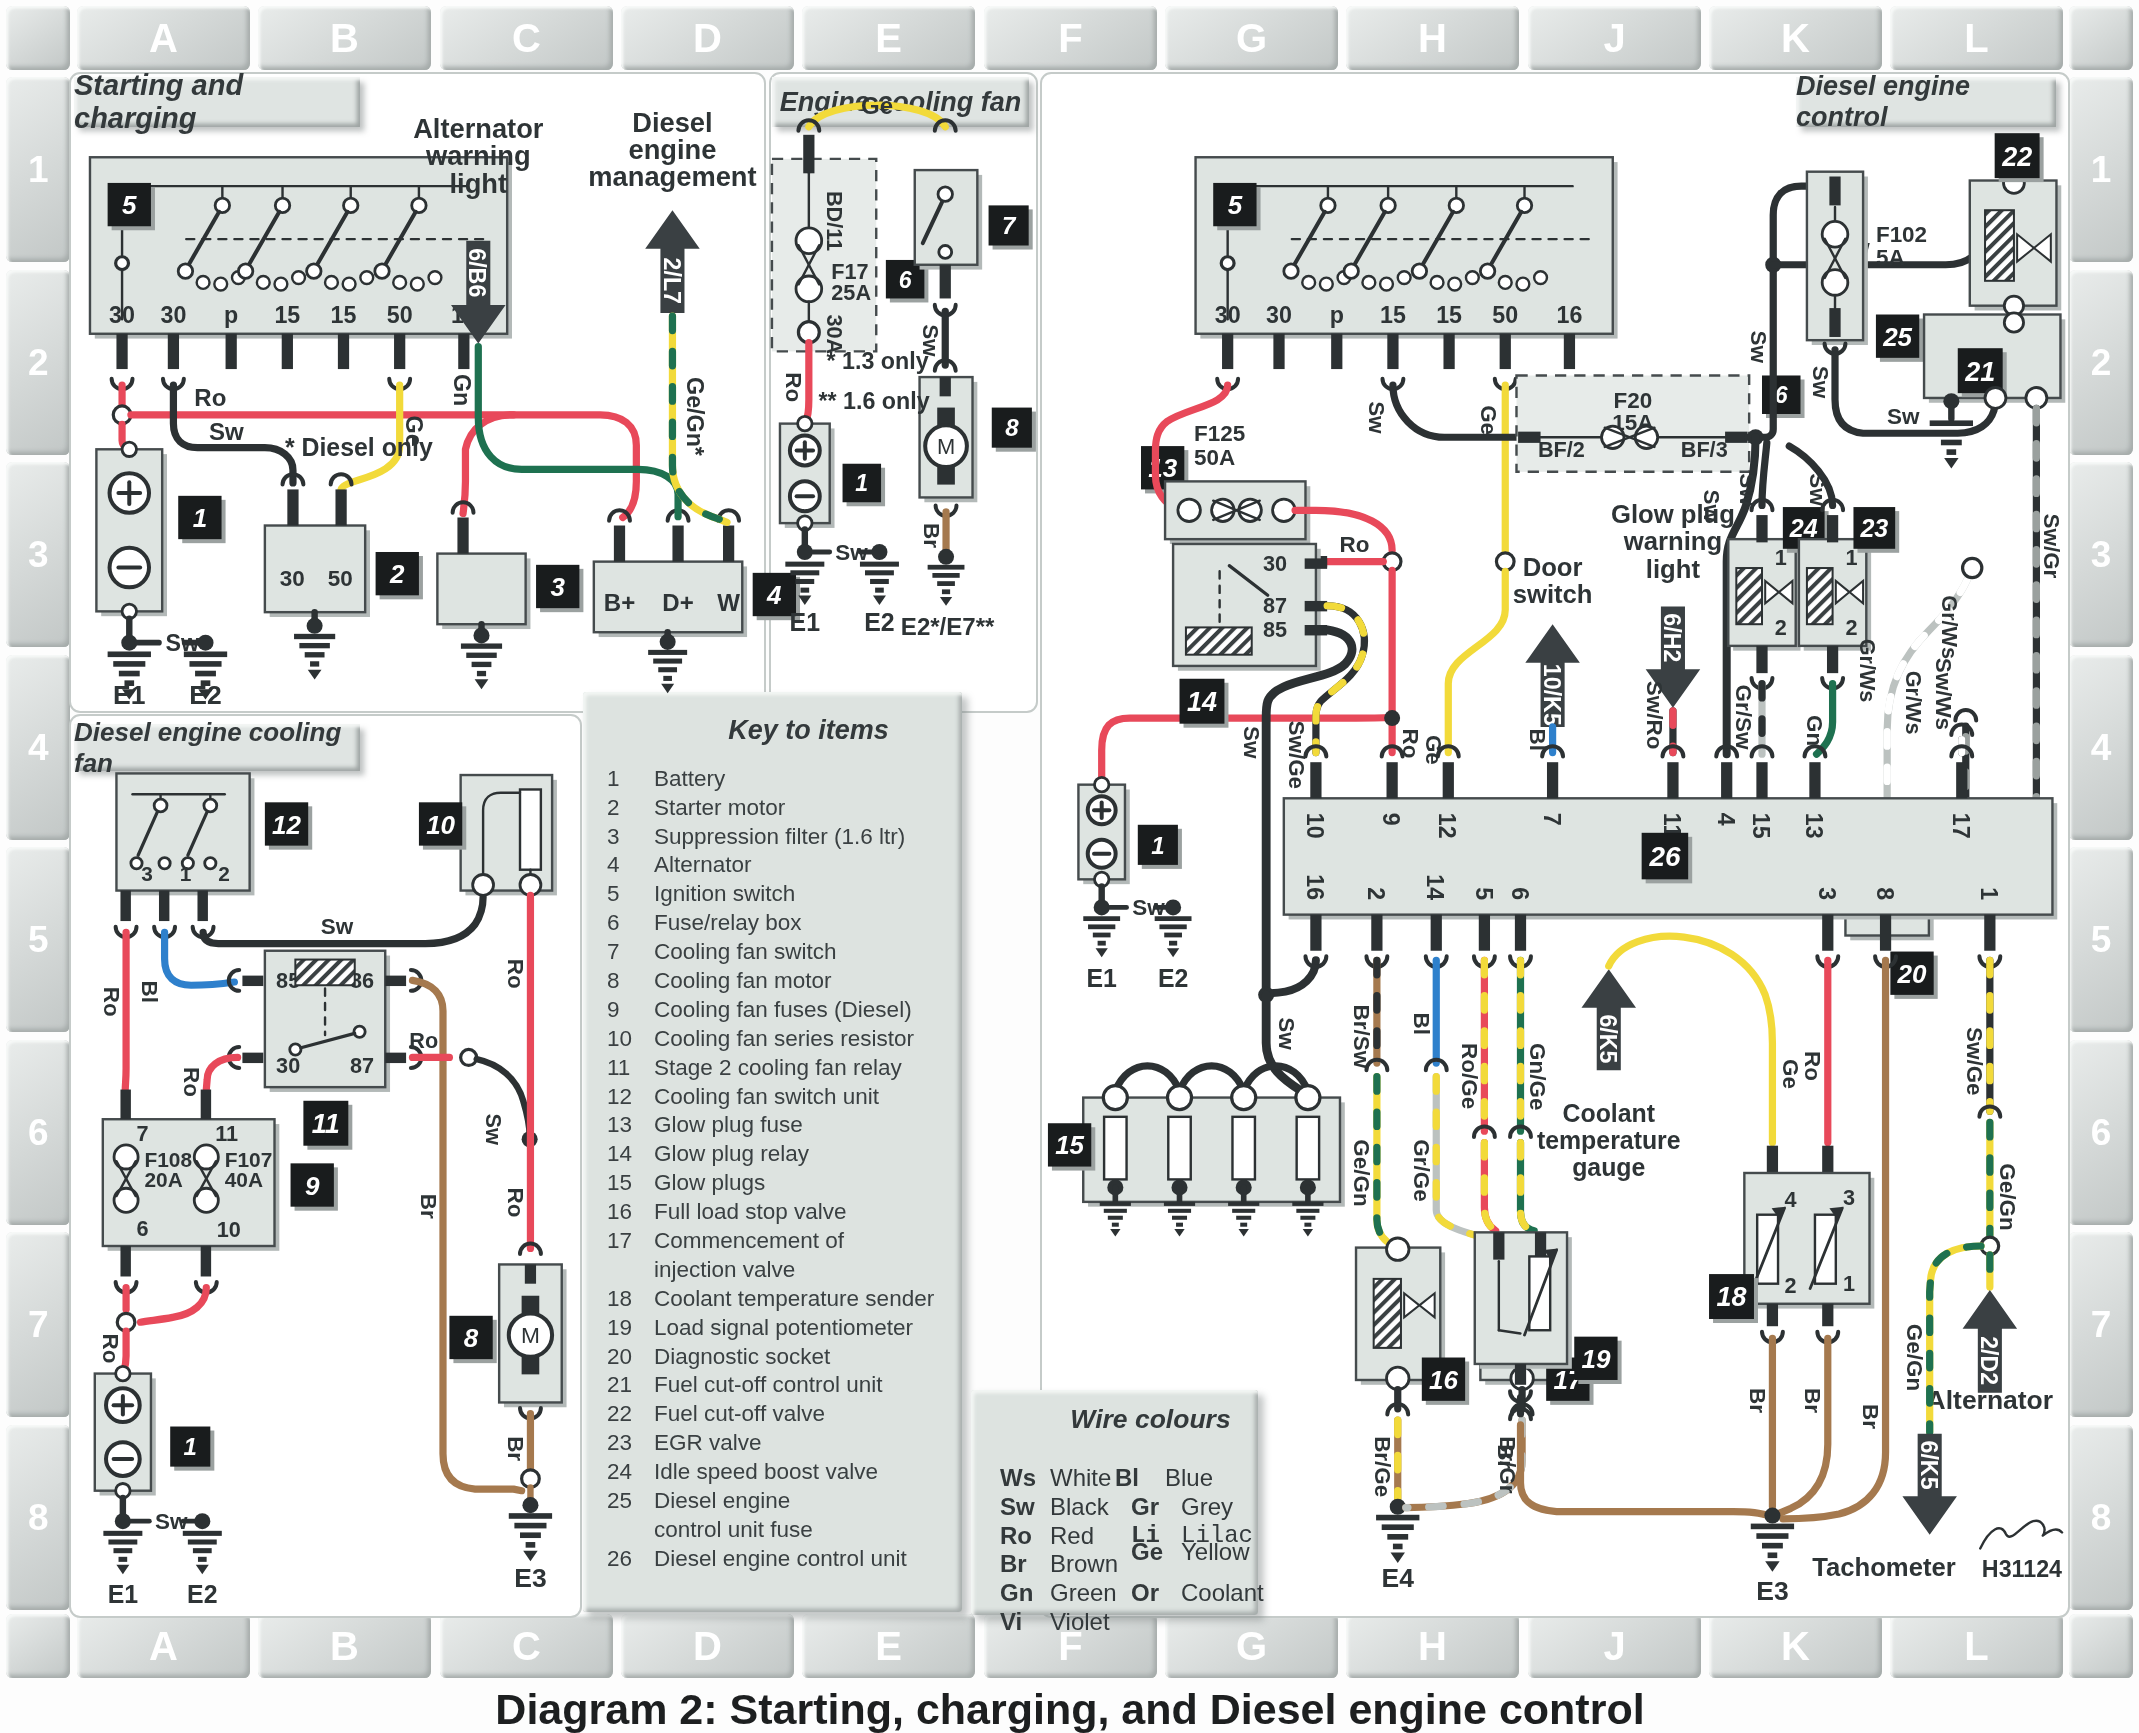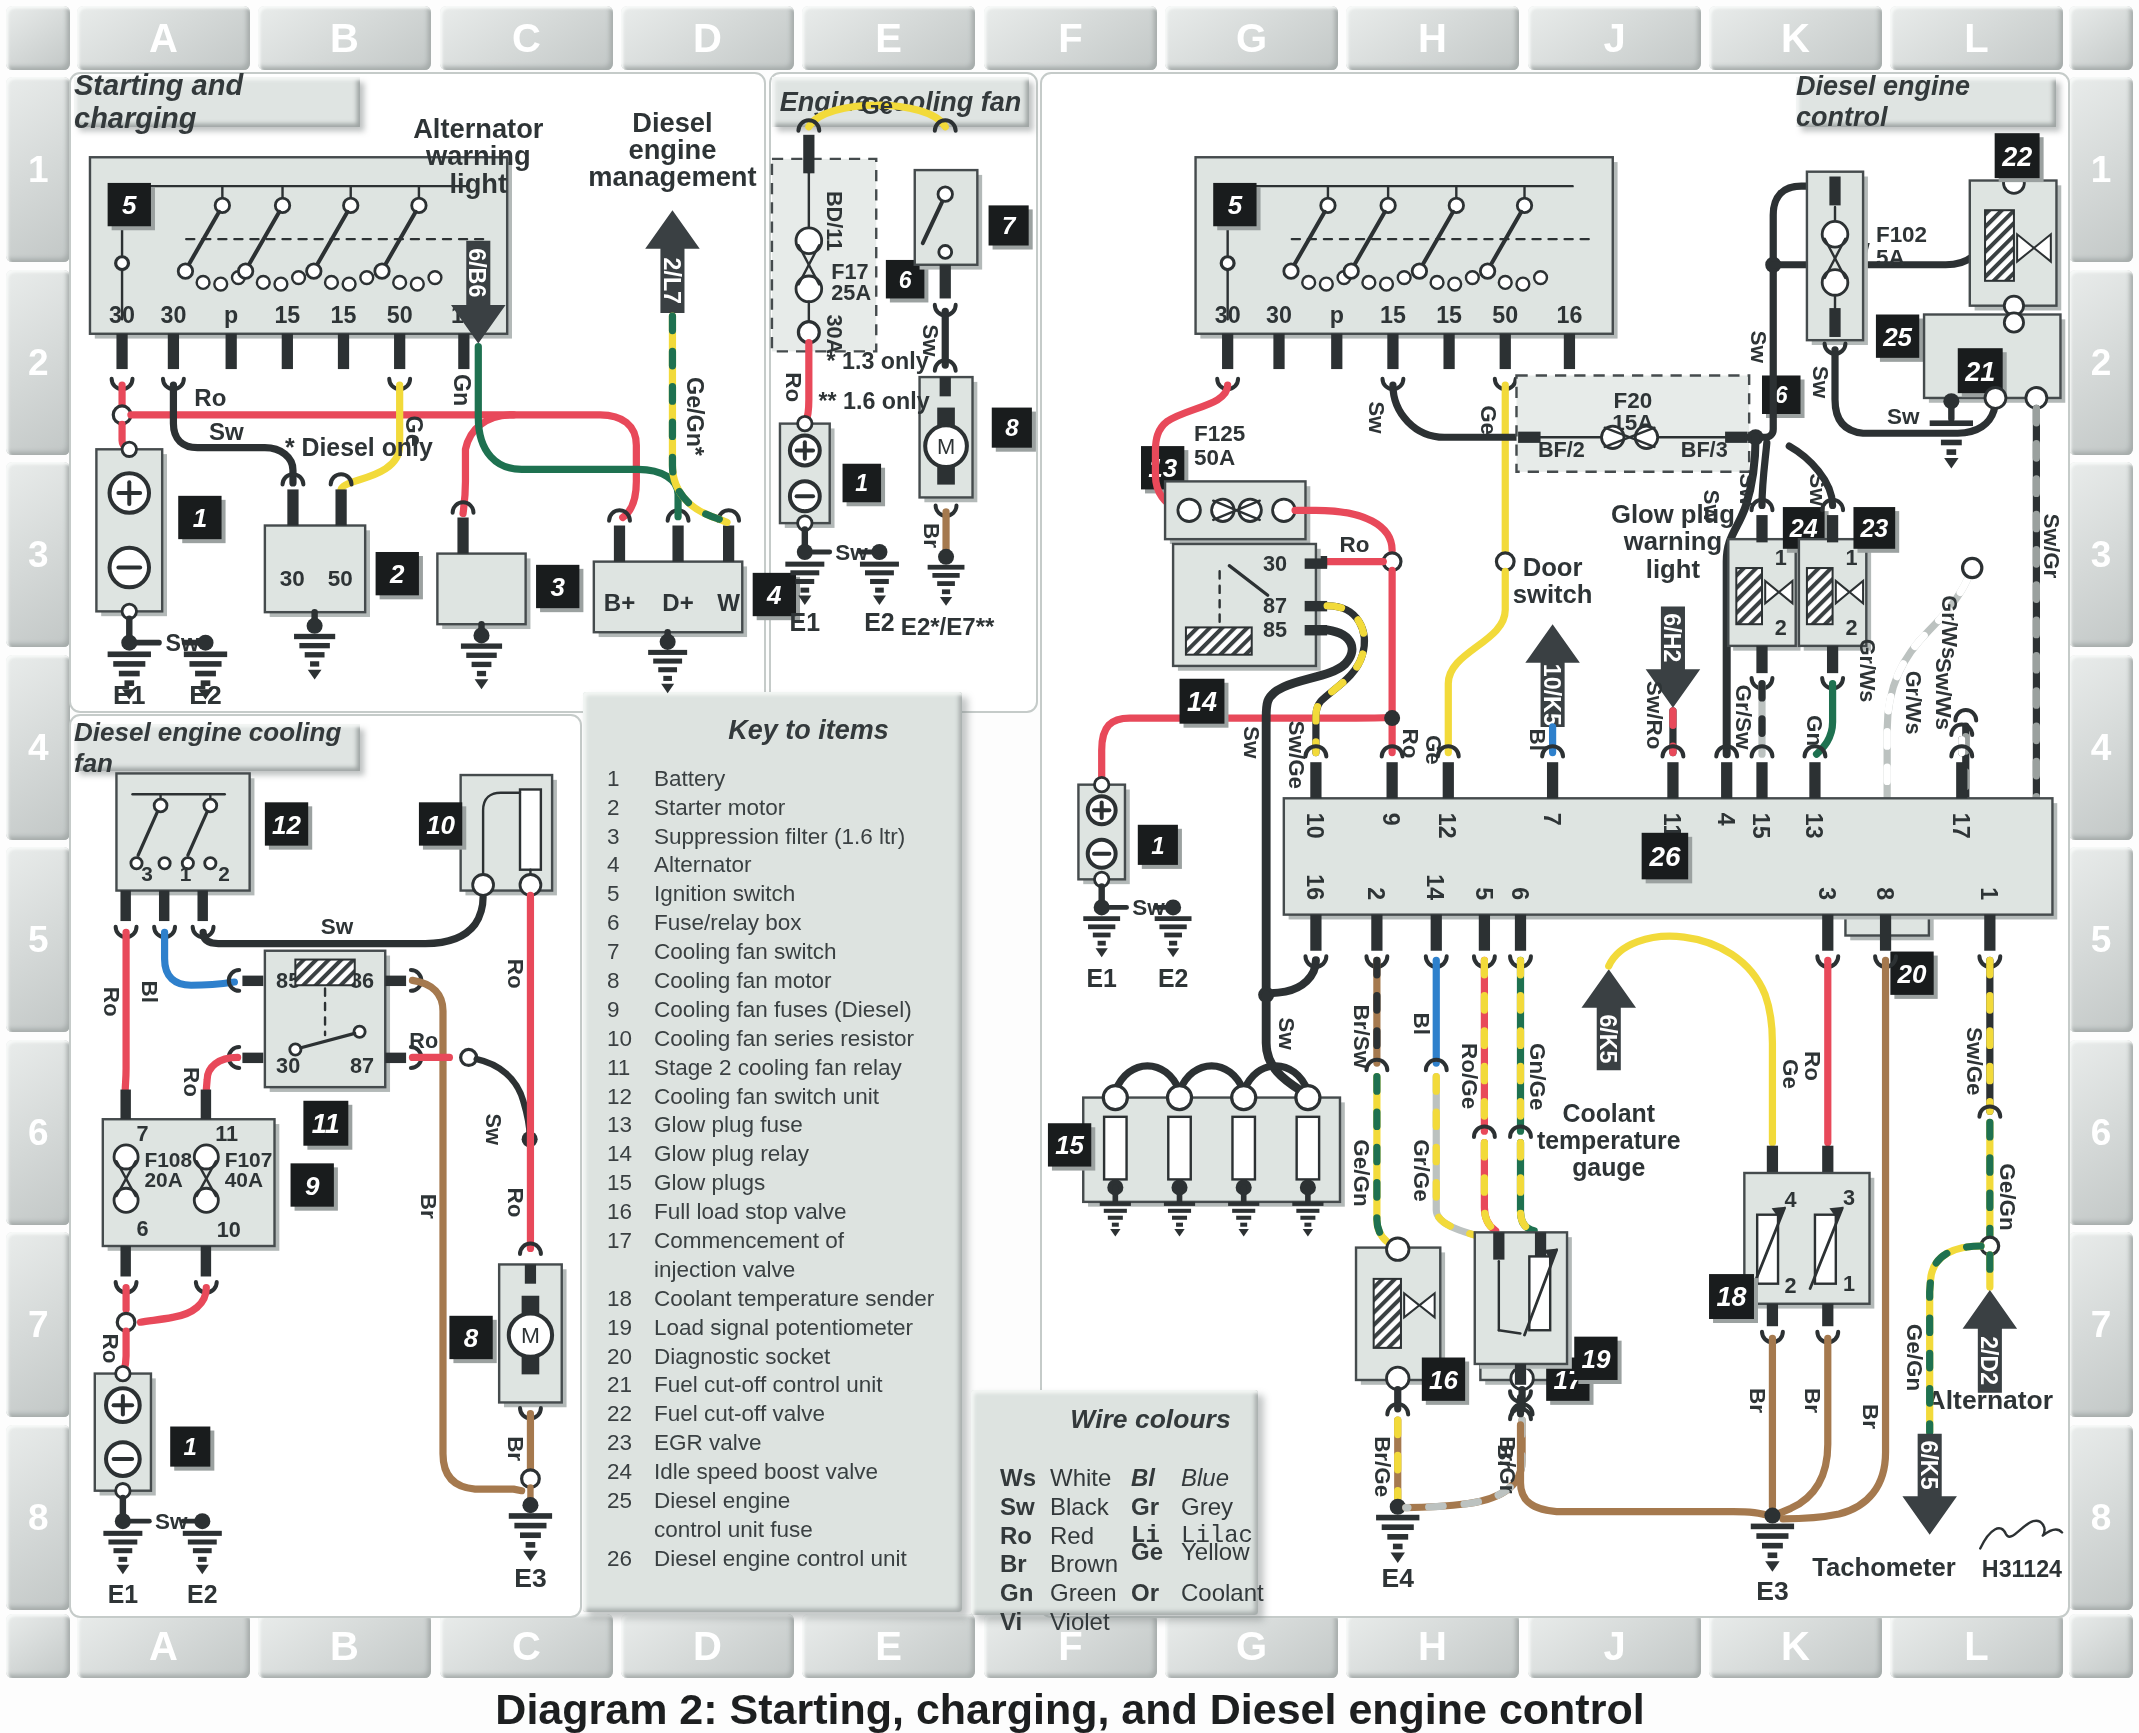--- a/index.html
+++ b/index.html
@@ -208,21 +208,21 @@
 
   <div class="gpanel" id="wc-panel" style="left:971px;top:1390px;width:287px;height:225px;">
     <div class="ptitle" style="top:14.4px;font-size:26.5px;">Wire colours</div>
     <div id="wc-list">
         <div class="wcrow" style="left: 29px; top: 74px;"><span class="wcab">Ws</span><span>White</span></div>
         <div class="wcrow" style="left: 29px; top: 103px;"><span class="wcab">Sw</span><span>Black</span></div>
         <div class="wcrow" style="left: 29px; top: 132px;"><span class="wcab">Ro</span><span>Red</span></div>
         <div class="wcrow" style="left: 29px; top: 160px;"><span class="wcab">Br</span><span>Brown</span></div>
         <div class="wcrow" style="left: 29px; top: 189px;"><span class="wcab">Gn</span><span>Green</span></div>
         <div class="wcrow" style="left: 29px; top: 218px;"><span class="wcab">Vi</span><span>Violet</span></div>
-        <div class="wcrow" style="left: 160px; top: 74px; font-style: italic;"><span class="wcab">Bl</span><span>Blue</span></div>
+        <div class="wcrow" style="left: 144px; top: 74px;"><span class="wcab">Bl</span><span>Blue</span></div>
         <div class="wcrow" style="left: 160px; top: 103px;"><span class="wcab">Gr</span><span>Grey</span></div>
         <div class="wcrow" style="left: 160px; top: 132px; font-family: Liberation Mono, monospace;"><span class="wcab">Li</span><span>Lilac</span></div>
         <div class="wcrow" style="left: 160px; top: 148px;"><span class="wcab">Ge</span><span>Yellow</span></div>
         <div class="wcrow" style="left: 160px; top: 189px;"><span class="wcab">Or</span><span>Coolant</span></div>
       </div>
   </div>
 
   <svg id="diagram" width="2140" height="1733" viewBox="0 0 2667 2160">
     <defs>
       <pattern id="h45" width="11" height="11" patternTransform="rotate(45)" patternUnits="userSpaceOnUse">

